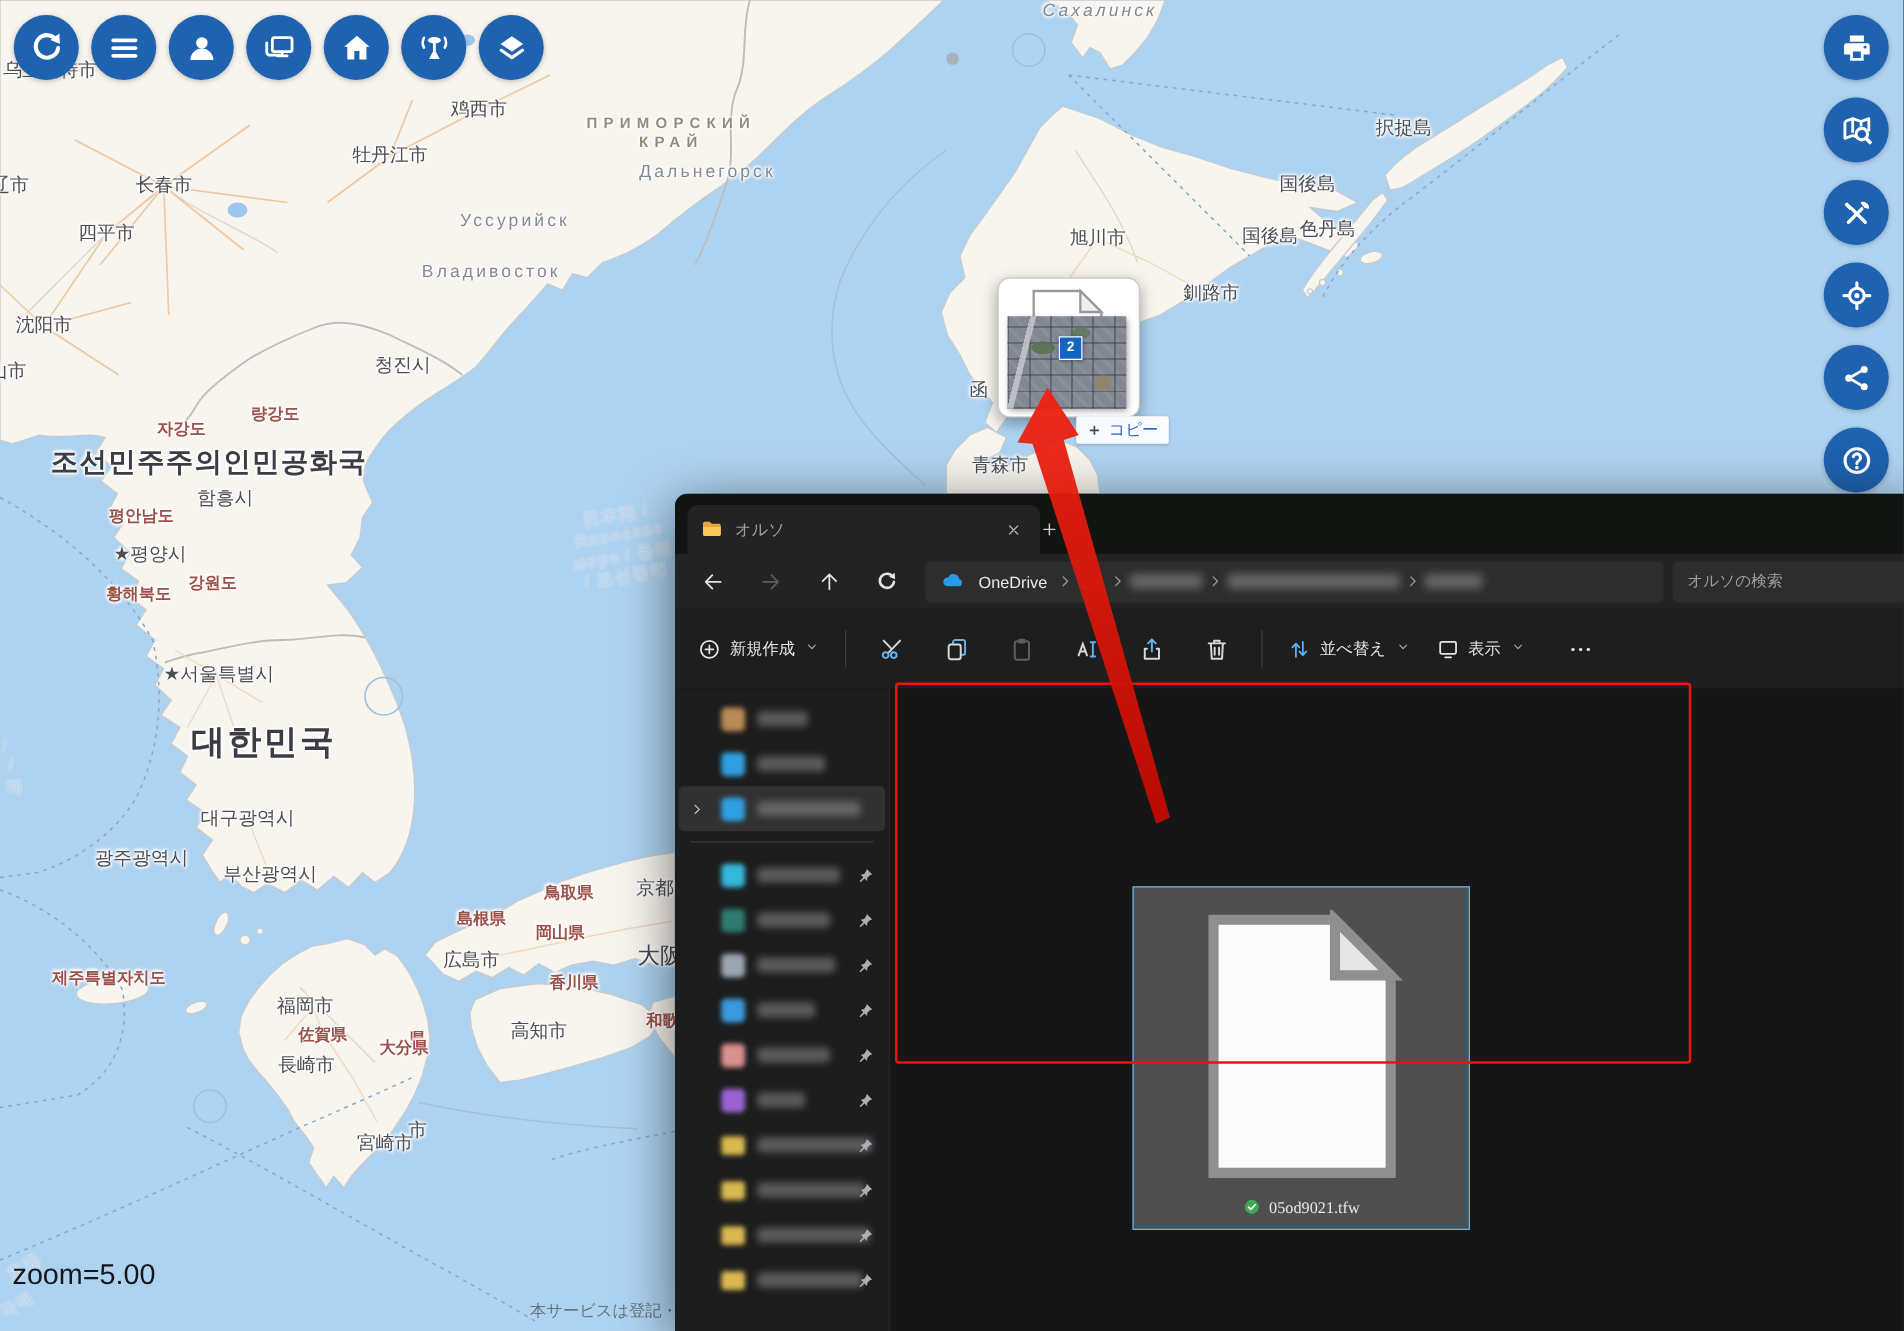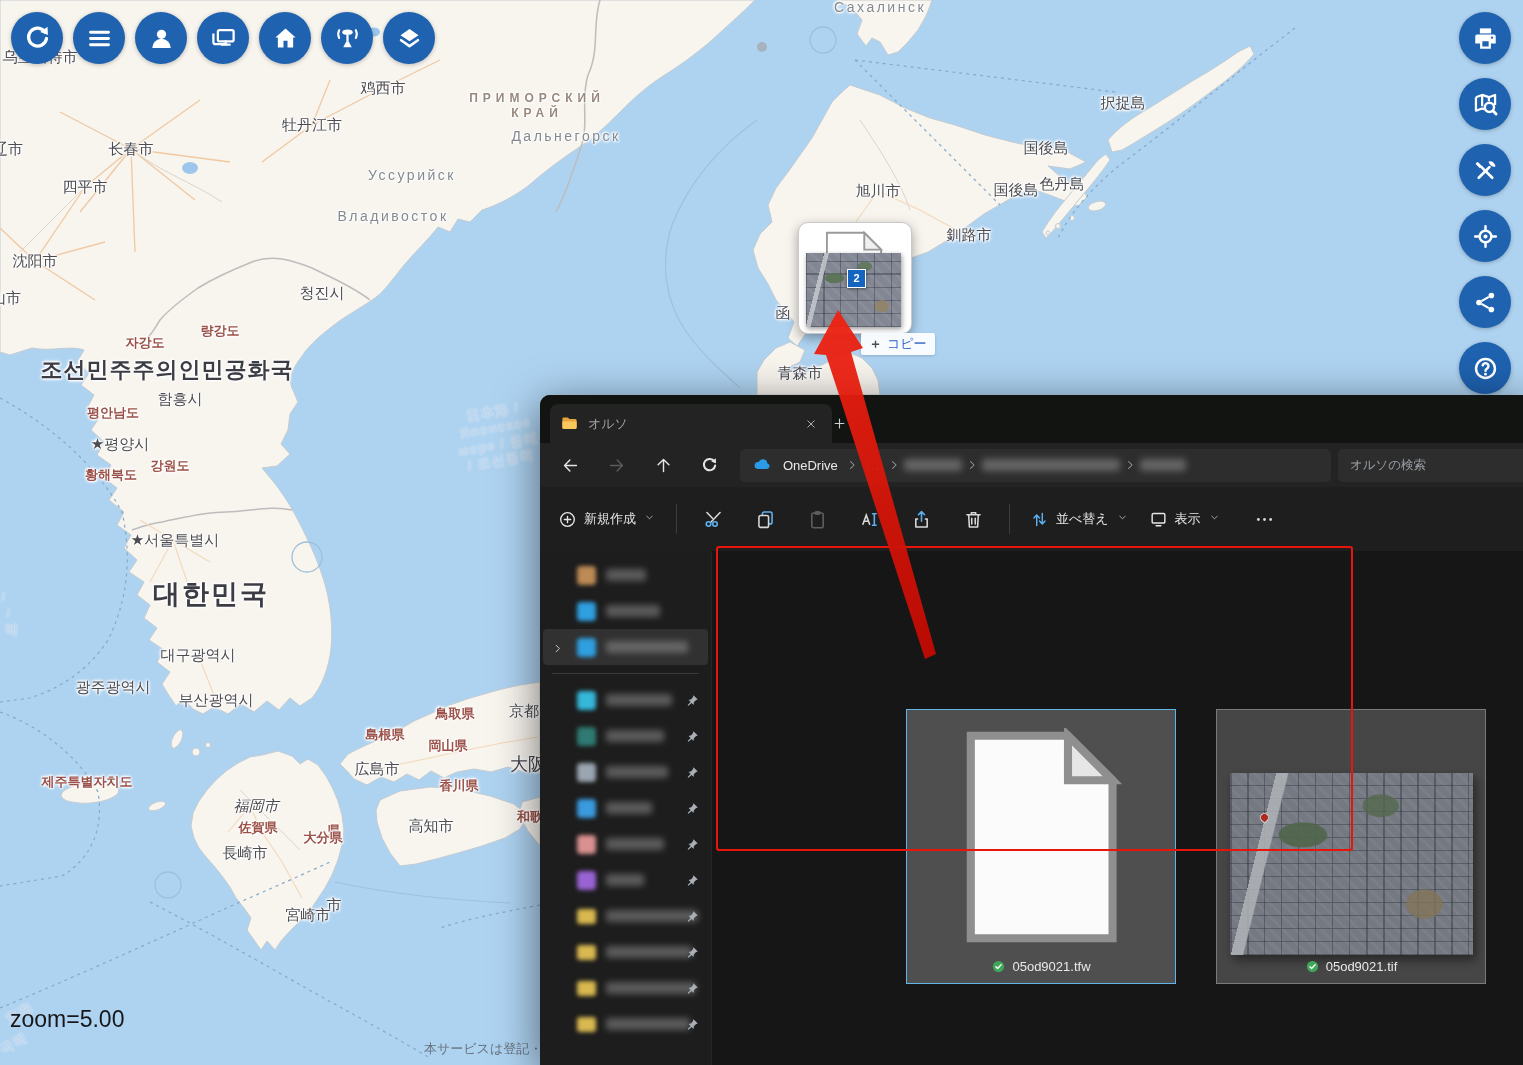--- a/index.html
+++ b/index.html
@@ -112,22 +112,22 @@
   .sb-pin{position:absolute;right:8px;width:15px;height:15px;color:#a9afb5;filter:blur(.6px);}
   .sb-div{height:1px;background:#3a3a3a;margin:8px 12px;}
   
   #files-pane{position:absolute;left:173px;top:156px;right:0;bottom:0;background:#161616;}
   .tile{position:absolute;width:270px;height:275px;box-sizing:border-box;cursor:pointer;}
   #tile-tfw{left:193px;top:158px;background:#4f4f4f;border:1.5px solid var(--selection_blue);}
   #tile-tif{left:503px;top:158px;background:#464646;border:1px solid #7a7a7a;}
   #tile-tfw .doc{position:absolute;left:53px;top:18px;width:162px;height:218px;}
   #tile-tif .thumb{position:absolute;left:13px;top:63px;width:243px;height:182px;
                    filter:brightness(.82) saturate(.9);box-shadow:3px 5px 10px rgba(0,0,0,.45);}
-  .tile-name{position:absolute;left:0;right:0;bottom:9px;display:flex;align-items:center;
-             justify-content:center;gap:6px;}
+  .tile-name{position:absolute;left:0;right:0;bottom:9px;display:flex;
+             justify-content:center;gap:6px;font-family:Liberation Serif, serif;}
   .tile-name svg{width:15px;height:15px;flex:none;}
   .tile-name span{color:#e8e8e8;font-size:13px;}
   
   #anno-rect{position:absolute;left:716px;top:546px;width:633px;height:301px;border:2.5px solid var(--annotation_red);
              border-radius:3px;z-index:55;pointer-events:none;}
   #arrow-overlay{position:absolute;left:0;top:0;z-index:70;pointer-events:none;}
 </style>
 </head>
 <body>
 
@@ -393,21 +393,21 @@
 
   <div id="map-labels">
       <div class="mlabel city" style="left: 40px; top: 9px; margin-top: 48px;">乌兰浩特市</div>
       <div class="mlabel city" style="left: 383px; top: 88px;">鸡西市</div>
       <div class="mlabel city" style="left: 312px; top: 125px;">牡丹江市</div>
       <div class="mlabel city" style="left: 131px; top: 149px;">长春市</div>
       <div class="mlabel city" style="left: 8px; top: 149px;">辽市</div>
       <div class="mlabel city" style="left: 85px; top: 187px;">四平市</div>
       <div class="mlabel city" style="left: 35px; top: 261px;">沈阳市</div>
       <div class="mlabel city" style="left: 6px; top: 298px;">山市</div>
-      <div class="mlabel ru" style="left: 880px; top: 8px;">Сахалинск</div>
+      <div class="mlabel ru" style="left: 880px; top: 8px; font-style: italic;">Сахалинск</div>
       <div class="mlabel ruarea" style="left: 537px; top: 106px;">ПРИМОРСКИЙ
 КРАЙ</div>
       <div class="mlabel ru" style="left: 566px; top: 137px;">Дальнегорск</div>
       <div class="mlabel ru" style="left: 412px; top: 176px;">Уссурийск</div>
       <div class="mlabel ru" style="left: 393px; top: 217px;">Владивосток</div>
       <div class="mlabel city" style="left: 322px; top: 293px;">청진시</div>
       <div class="mlabel pref" style="left: 220px; top: 331px;">량강도</div>
       <div class="mlabel pref" style="left: 145px; top: 343px;">자강도</div>
       <div class="mlabel country" style="left: 167px; top: 370px;">조선민주주의인민공화국</div>
       <div class="mlabel city" style="left: 180px; top: 399px;">함흥시</div>
@@ -433,21 +433,21 @@
       <div class="mlabel pref" style="left: 385px; top: 735px;">島根県</div>
       <div class="mlabel pref" style="left: 448px; top: 746px;">岡山県</div>
       <div class="mlabel city" style="left: 524px; top: 711px;">京都</div>
       <div class="mlabel citylg" style="left: 528px; top: 765px;">大阪</div>
       <div class="mlabel city" style="left: 377px; top: 769px;">広島市</div>
       <div class="mlabel pref" style="left: 459px; top: 786px;">香川県</div>
       <div class="mlabel pref" style="left: 530px; top: 817px;">和歌</div>
       <div class="mlabel city" style="left: 431px; top: 826px;">高知市</div>
       <div class="mlabel pref" style="left: 334px; top: 831px;">県</div>
       <div class="mlabel city" style="left: 334px; top: 905px;">市</div>
-      <div class="mlabel city" style="left: 256px; top: 806px; font-style: italic;">福岡市</div>
+      <div class="mlabel city" style="left: 244px; top: 806px;">福岡市</div>
       <div class="mlabel pref" style="left: 258px; top: 828px;">佐賀県</div>
       <div class="mlabel pref" style="left: 323px; top: 838px;">大分県</div>
       <div class="mlabel city" style="left: 245px; top: 853px;">長崎市</div>
       <div class="mlabel city" style="left: 308px; top: 915px;">宮崎市</div>
       <div class="mlabel sea" style="left: 497px; top: 437px; transform: translate(-50%, -50%) rotate(-10deg);">日本海 /
 Японское
 море / 동해
 / 조선동해</div>
       <div class="mlabel sea" style="left: 4px; top: 597px;">/</div>
       <div class="mlabel sea" style="left: 9px; top: 613px;">/</div>
@@ -796,31 +796,20 @@
           <path d="M8,5 H80 L113,38 V155 H8 Z" fill="#fbfbfb" stroke="#8f8f8f" stroke-width="6"></path>
           <path d="M80,5 V38 H113 Z" fill="#e6e6e6" stroke="#8f8f8f" stroke-width="6"></path>
         </svg>
         <div class="tile-name">
           <svg viewBox="0 0 24 24">
               <use href="#i-check"></use>
             </svg>
           <span>05od9021.tfw</span>
         </div>
       </div>
-      <div class="tile" id="tile-tif">
-        <div class="thumb aerial">
-          <div class="map-pin" style="left:30px;top:40px;"></div>
-        </div>
-        <div class="tile-name">
-          <svg viewBox="0 0 24 24">
-              <use href="#i-check"></use>
-            </svg>
-          <span>05od9021.tif</span>
-        </div>
-      </div>
     </div>
   </div>
 
   <div id="anno-rect"></div>
   <svg id="arrow-overlay" width="1523" height="1065" viewBox="0 0 1523 1065">
     <defs>
       <linearGradient id="agrad" x1="838" y1="310" x2="936" y2="659" gradientUnits="userSpaceOnUse">
         <stop offset="0" stop-color="#ef2212"></stop>
           <stop offset="1" stop-color="#c00a02"></stop>
       </linearGradient>

